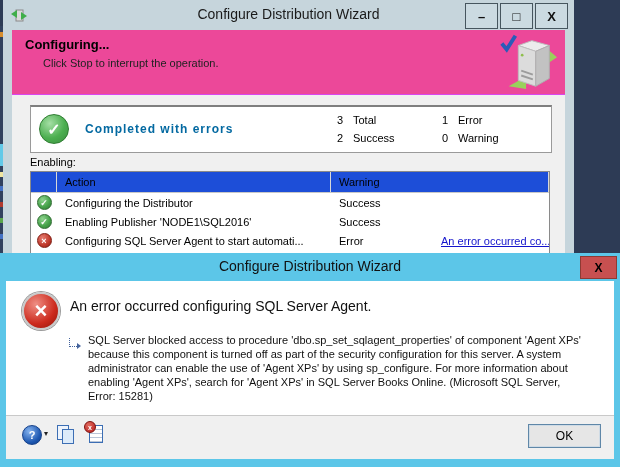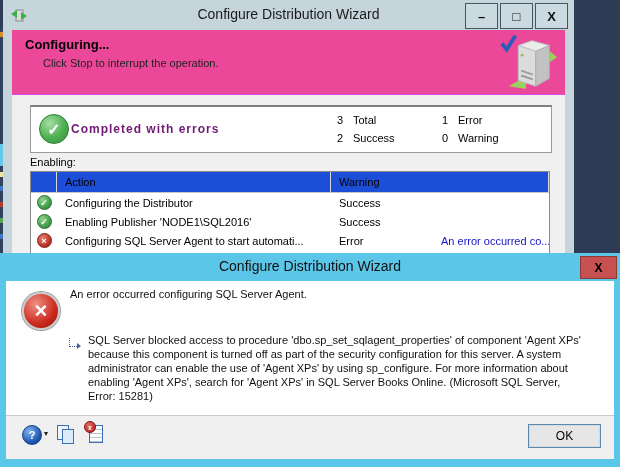--- a/index.html
+++ b/index.html
@@ -23,21 +23,21 @@
   .wiz-h1{position:absolute;left:13px;top:7px;font-size:13px;font-weight:bold;color:#000;}
   .wiz-sub{position:absolute;left:31px;top:27px;font-size:11px;color:#222;}
   .wiz-art{position:absolute;right:6px;top:1px;width:62px;height:60px;}
 
   .summary{position:absolute;left:18px;top:75px;width:520px;height:45px;background:#fff;
            border:1px solid #9a9a9a;border-top:2px solid #7f7f7f;}
   .big-check{position:absolute;left:8px;top:7px;width:28px;height:28px;border-radius:50%;
              background:radial-gradient(circle at 35% 30%, #a5dfa5, #4caf50 55%, #3b8e3f);
              border:1px solid #2f7d32;color:#fff;font-size:16px;font-weight:bold;
              display:flex;align-items:center;justify-content:center;}
-  .sum-label{position:absolute;left:40px;top:15px;font-size:12px;font-weight:bold;color:#701a75;letter-spacing:1px;}
+  .sum-label{position:absolute;left:54px;top:15px;font-size:12px;font-weight:bold;color:#0369a1;letter-spacing:1px;}
   .count-col{position:absolute;top:4px;font-size:11px;color:#000;line-height:18px;}
   .count-col.c1{left:300px;}
   .count-col.c2{left:405px;}
   .count-row{display:flex;}
   .count-row .num{width:12px;text-align:right;margin-right:10px;}
 
   .details-label{position:absolute;left:18px;top:126px;font-size:11px;color:#000;}
   .tbl{position:absolute;left:18px;top:141px;width:518px;height:82px;background:#fff;
        border:1px solid #8a8a8a;overflow:hidden;font-size:11px;}
   .tbl-header{display:flex;height:20px;line-height:20px;background:#1d4ed8;border-bottom:1px solid #c8c8c8;color:#000;}
@@ -45,35 +45,35 @@
   .tbl-row{display:flex;height:19px;align-items:center;color:#000;}
   .tbl-row>div{box-sizing:border-box;}
   .c-icon{width:26px;display:flex;align-items:center;justify-content:center;}
   .c-action{width:274px;padding-left:8px;white-space:nowrap;overflow:hidden;}
   .c-status{width:102px;padding-left:8px;}
   .c-message{flex:1;padding-left:8px;white-space:nowrap;overflow:hidden;}
   .mini{width:13px;height:13px;border-radius:50%;color:#fff;font-size:9px;font-weight:bold;
         display:flex;align-items:center;justify-content:center;}
   .mini.ok{background:radial-gradient(circle at 35% 30%, #8fd48f, #43a047 60%, #357a38);border:1px solid #2e6b31;}
   .mini.err{background:radial-gradient(circle at 35% 30%, #e57d72, #c0392b 60%, #8f1f15);border:1px solid #801c12;}
-  .link{color:#1414cc;cursor:pointer;}
+  .link{color:#1414cc;text-decoration:underline;cursor:pointer;}
 
   
   .dialog{position:absolute;left:0;top:253px;width:620px;height:214px;background:#5cc6e8;}
   .dlg-titlebar{position:relative;height:28px;}
   .dlg-title{position:absolute;left:0;right:0;top:5px;text-align:center;font-size:14px;color:#111;}
   .dlg-close{position:absolute;right:3px;top:3px;width:35px;height:21px;background:#c75050;
              border:1px solid #8e3a33;display:flex;align-items:center;justify-content:center;
              font-weight:bold;font-size:12px;color:#000;cursor:default;}
   .dlg-body{position:absolute;left:6px;top:28px;width:608px;height:134px;background:#fff;}
   .err-icon{position:absolute;left:16px;top:11px;width:34px;height:34px;border-radius:50%;
             background:radial-gradient(circle at 35% 30%, #ef8f84, #cc2a1d 60%, #8f1308);
             border:2px solid #c9c9c9;box-shadow:0 0 0 1px #9a9a9a;
             color:#fff;font-size:22px;font-weight:bold;display:flex;align-items:center;justify-content:center;}
-  .err-msg{position:absolute;left:64px;top:7px;font-size:11px;color:#111;}
+  .err-msg{position:absolute;left:64px;top:17px;font-size:14px;color:#111;}
   .err-add{position:absolute;left:64px;top:40px;font-size:11px;font-weight:bold;color:#111;}
   .elbow{position:absolute;left:63px;top:57px;width:13px;height:10px;}
   .elbow-l{position:absolute;left:0;top:0;width:7px;height:8px;border-left:1px dotted #44639c;border-bottom:1px dotted #44639c;}
   .elbow-a{position:absolute;left:8px;top:5px;width:0;height:0;border-left:4px solid #44639c;
            border-top:3px solid transparent;border-bottom:3px solid transparent;}
   .err-detail{position:absolute;left:82px;top:52px;width:498px;font-size:11px;line-height:14px;color:#111;}
   .dlg-footer{position:absolute;left:6px;top:162px;width:608px;height:44px;background:#f0f0f0;border-top:1px solid #c9c9c9;box-sizing:border-box;}
   .help-btn{position:absolute;left:16px;top:9px;width:18px;height:18px;border-radius:50%;
             background:radial-gradient(circle at 35% 30%, #86b4ef, #1c56b0 65%, #123d80);
             border:1px solid #16418a;color:#fff;font-size:11px;font-weight:bold;

